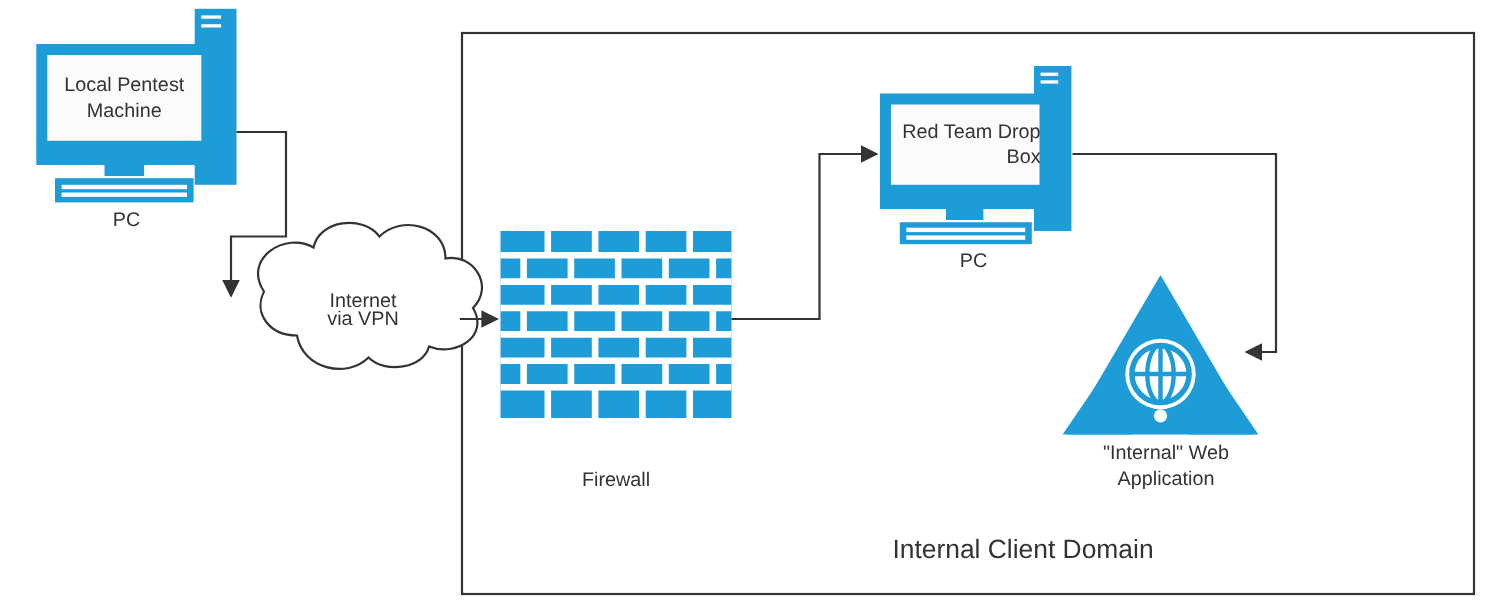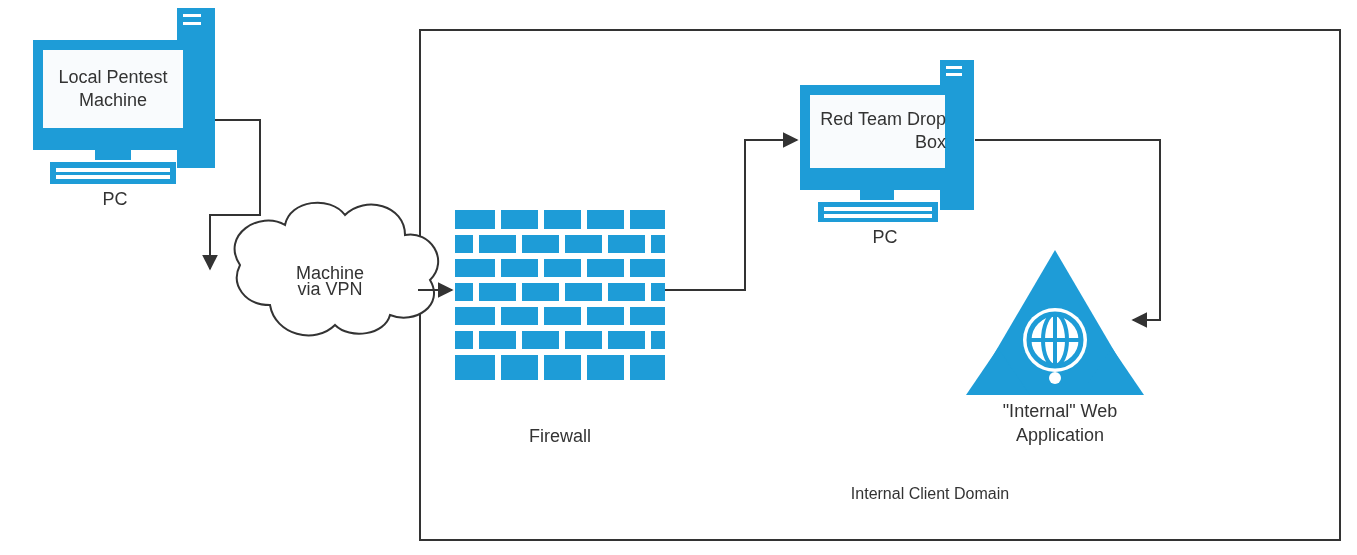--- a/index.html
+++ b/index.html
@@ -141,26 +141,26 @@
   <path d="M418 290 L452 290" fill="none" stroke="#333" stroke-width="2" marker-end="url(#arrow)"></path>
 
   <path d="M665 290 L745 290 L745 140 L797 140" fill="none" stroke="#333" stroke-width="2" marker-end="url(#arrow)"></path>
 
   <path d="M975 140 L1160 140 L1160 320 L1133 320" fill="none" stroke="#333" stroke-width="2" marker-end="url(#arrow)"></path>
 </svg>
 
 <div class="lbl" style="left:42px;top:66px;width:142px;">Local Pentest Machine</div>
 <div class="lbl" style="left:80px;top:188px;width:70px;">PC</div>
 
-<div class="lbl" style="left:280px;top:262px;width:100px;">Machine</div>
+<div class="lbl" style="left:280px;top:262px;width:100px;">Internet</div>
 <div class="lbl" style="left:280px;top:278px;width:100px;">via VPN</div>
 
 <div class="lbl" style="left:505px;top:386px;width:110px;margin-top:39px;">Firewall</div>
 
 <div class="lbl" style="left:809px;top:108px;width:137px;text-align:right;">Red Team Drop Box</div>
 <div class="lbl" style="left:850px;top:226px;width:70px;">PC</div>
 
 <div class="lbl" style="left:970px;top:400px;width:180px;">"Internal" Web</div>
 <div class="lbl" style="left:970px;top:424px;width:180px;text-align:center;">Application</div>
 
-<div class="lbl" style="left:780px;top:484px;width:300px;font-size:16px;">Internal Client Domain</div>
+<div class="lbl" style="left:780px;top:484px;width:300px;font-size:24px;">Internal Client Domain</div>
 
 </div>
 
 </body></html>

